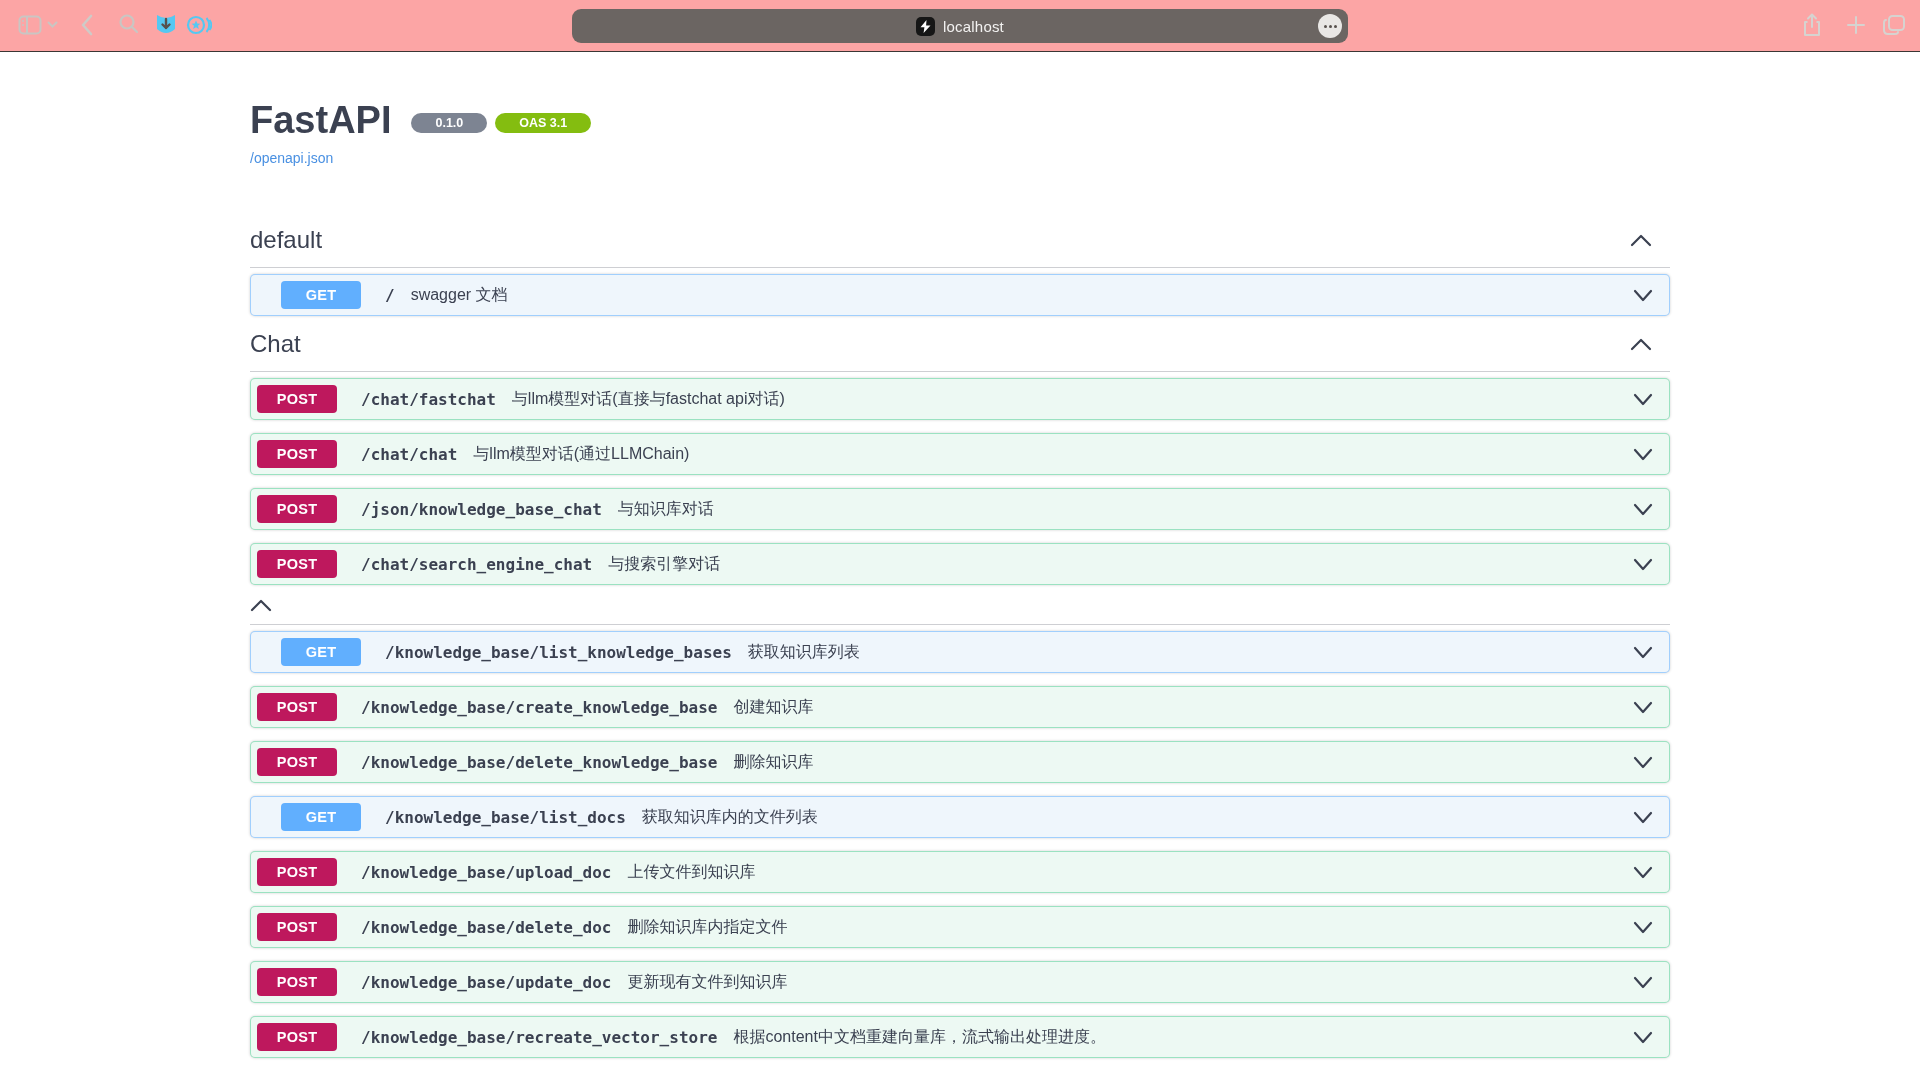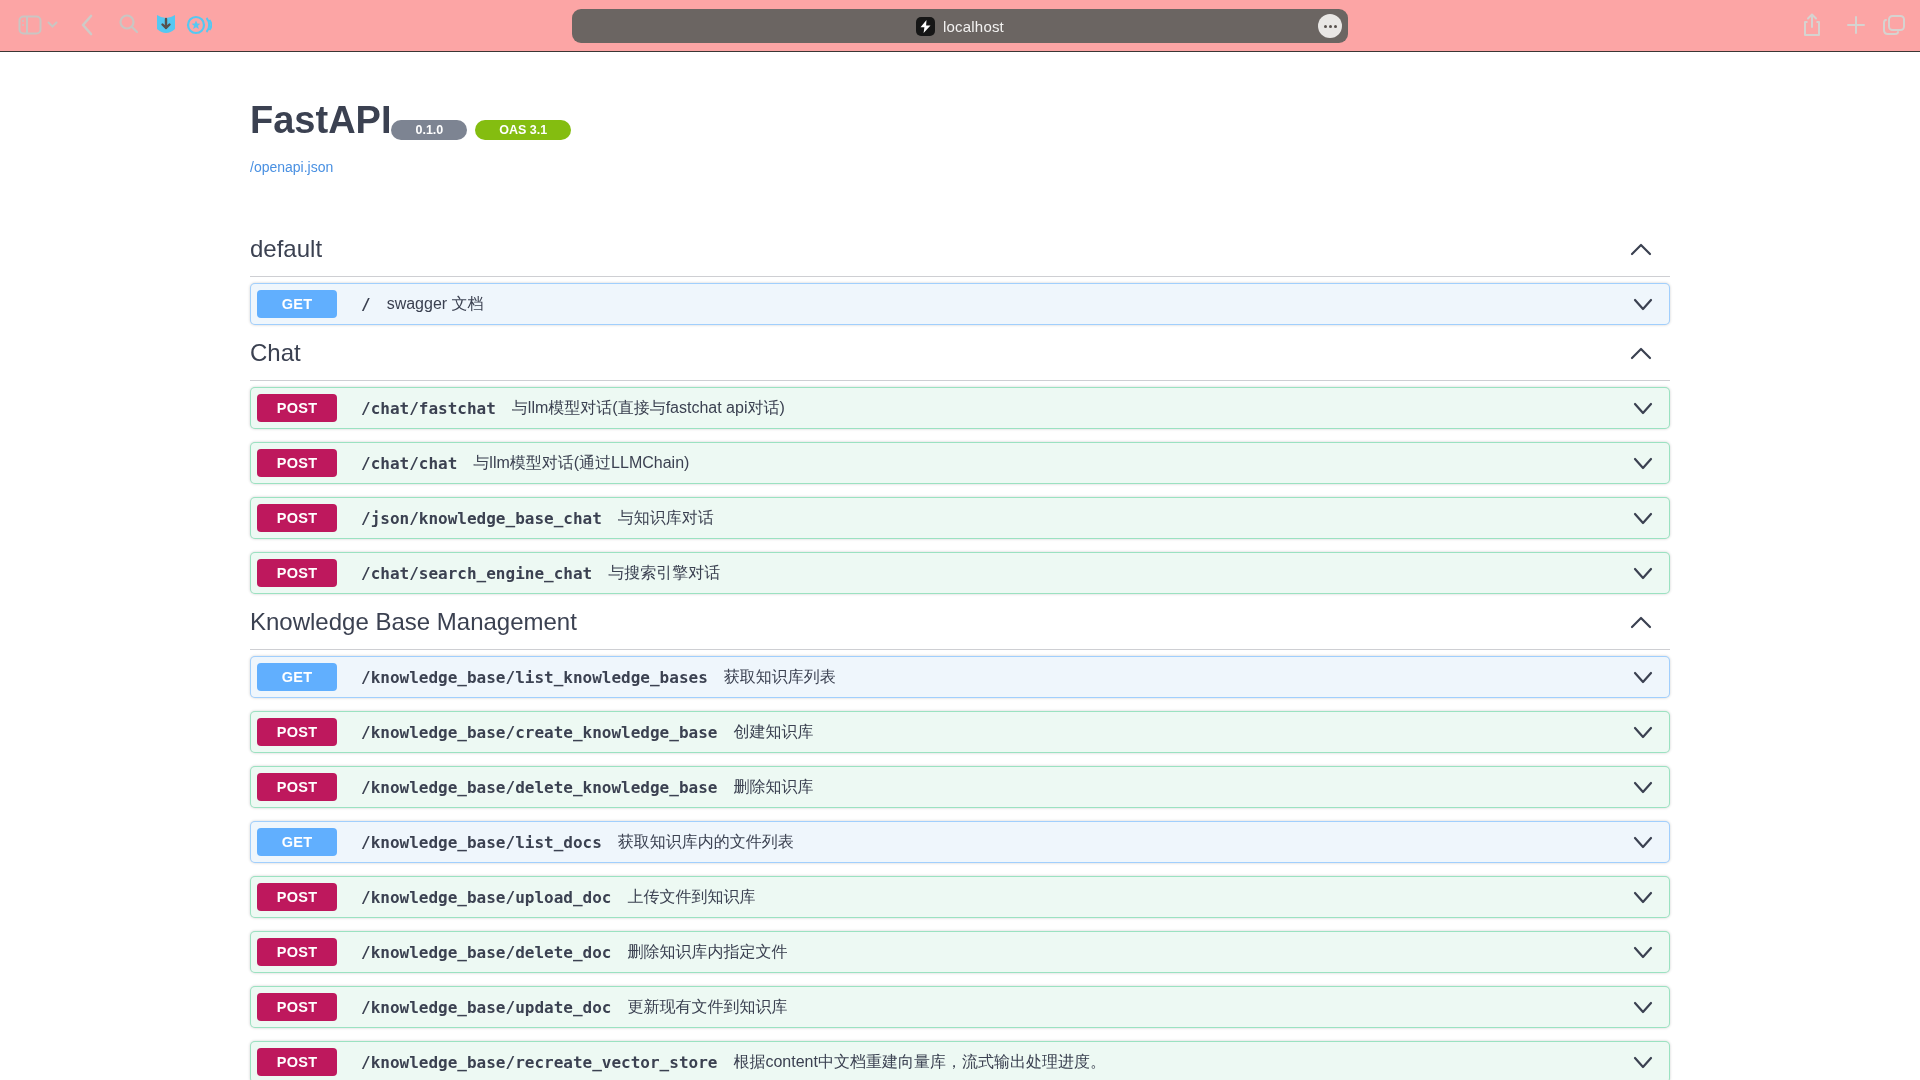--- a/index.html
+++ b/index.html
@@ -17,48 +17,48 @@
   .favicon { width: 19px; height: 19px; border-radius: 5px; background: #161616;
     display: flex; align-items: center; justify-content: center; flex: none; }
   .url-text { color: #f3f2f1; font-size: 15px; letter-spacing: .2px; }
   .more-pill { position: absolute; right: 6px; top: 5px; width: 24px; height: 24px;
     border-radius: 50%; background: #e9e7e5; display: flex; align-items: center;
     justify-content: center; gap: 2px; border: none; }
   .more-pill i { width: 3px; height: 3px; border-radius: 50%; background: #57514d; display: block; }
 
   
   .page { padding: 48px 250px 0 250px; color: #3b4151; }
-  .title-row { display: flex; align-items: flex-end; gap: 0; }
+  .title-row { display: flex; align-items: center; gap: 20px; }
   .api-title { font-size: 38px; font-weight: 700; line-height: 40px; color: #3b4151; }
   .pills { display: flex; gap: 8px; margin-top: 5px; }
   .pill { font-size: 12.5px; font-weight: 700; color: #fff; padding: 3px 24px;
     border-radius: 16px; line-height: 14px; }
   .pill.version { background: #7d8492; }
   .pill.oas { background: #84bd10; }
-  .spec-link { display: inline-block; margin-top: 19px; font-size: 14px; color: #4990e2;
+  .spec-link { display: inline-block; margin-top: 10px; font-size: 14px; color: #4990e2;
     text-decoration: none; }
 
   .sections { margin-top: 58px; }
   .op-section { margin-top: 10px; }
   .op-section:first-child { margin-top: 0; }
   .section-head { display: flex; align-items: center; justify-content: space-between;
     padding-bottom: 12px; border-bottom: 1px solid rgba(59,65,81,.25);
     margin-bottom: 6px; cursor: pointer; }
   .section-title { font-size: 24px; font-weight: 400; line-height: 30px; color: #3b4151; }
   .section-head svg { margin-right: 18px; }
 
   .op-row { display: flex; align-items: center; height: 42px; margin-bottom: 13px;
     border-radius: 5px; padding: 0 16px 0 6px; cursor: pointer;
     box-shadow: 0 0 3px rgba(0,0,0,.19); }
   .op-row.get  { background: #eff6fc; border: 1px solid rgba(97,175,254,.55); }
   .op-row.post { background: #edf9f3; border: 1px solid rgba(73,204,144,.5); }
   .method-badge { flex: none; width: 80px; height: 28px; border-radius: 4px;
     display: flex; align-items: center; justify-content: center; color: #fff;
     font-weight: 700; font-size: 14.5px; letter-spacing: .3px; }
-  .op-row.get  .method-badge { background: #61affe; }
+  .op-row.get  .method-badge { background: #61affe; margin-left: 24px; }
   .op-row.post .method-badge { background: #be185d; }
   .op-path { margin-left: 24px; font-family: "DejaVu Sans Mono", "Liberation Mono", monospace;
     font-weight: 700; font-size: 16px; color: #3b4151; }
   .op-desc { margin-left: 16px; font-size: 16px; color: #3b4151; }
   .op-row .chev { margin-left: auto; }
 </style>
 </head>
 <body>
 
 <div class="toolbar">
@@ -211,21 +211,20 @@
     <span class="op-desc">与搜索引擎对话</span>
     <svg class="chev" width="20" height="13" viewBox="0 0 20 13">
       <path d="M2 2 L10 11 L18 2" fill="none" stroke="#3b4151" stroke-width="2.2" stroke-linecap="round" stroke-linejoin="round"></path>
     </svg>
   </div>
 </div>
   </div>
 
   <div class="op-section">
     <div class="section-head">
-      <h3 class="section-title">Knowledge Base Management</h3>
       <svg width="22" height="14" viewBox="0 0 22 14">
         <path d="M2 12 L11 3 L20 12" fill="none" stroke="#3b4151" stroke-width="2.2" stroke-linecap="round" stroke-linejoin="round"></path>
       </svg>
     </div>
     <div>
   <div class="op-row get">
     <span class="method-badge">GET</span>
     <span class="op-path">/knowledge_base/list_knowledge_bases</span>
     <span class="op-desc">获取知识库列表</span>
     <svg class="chev" width="20" height="13" viewBox="0 0 20 13">

